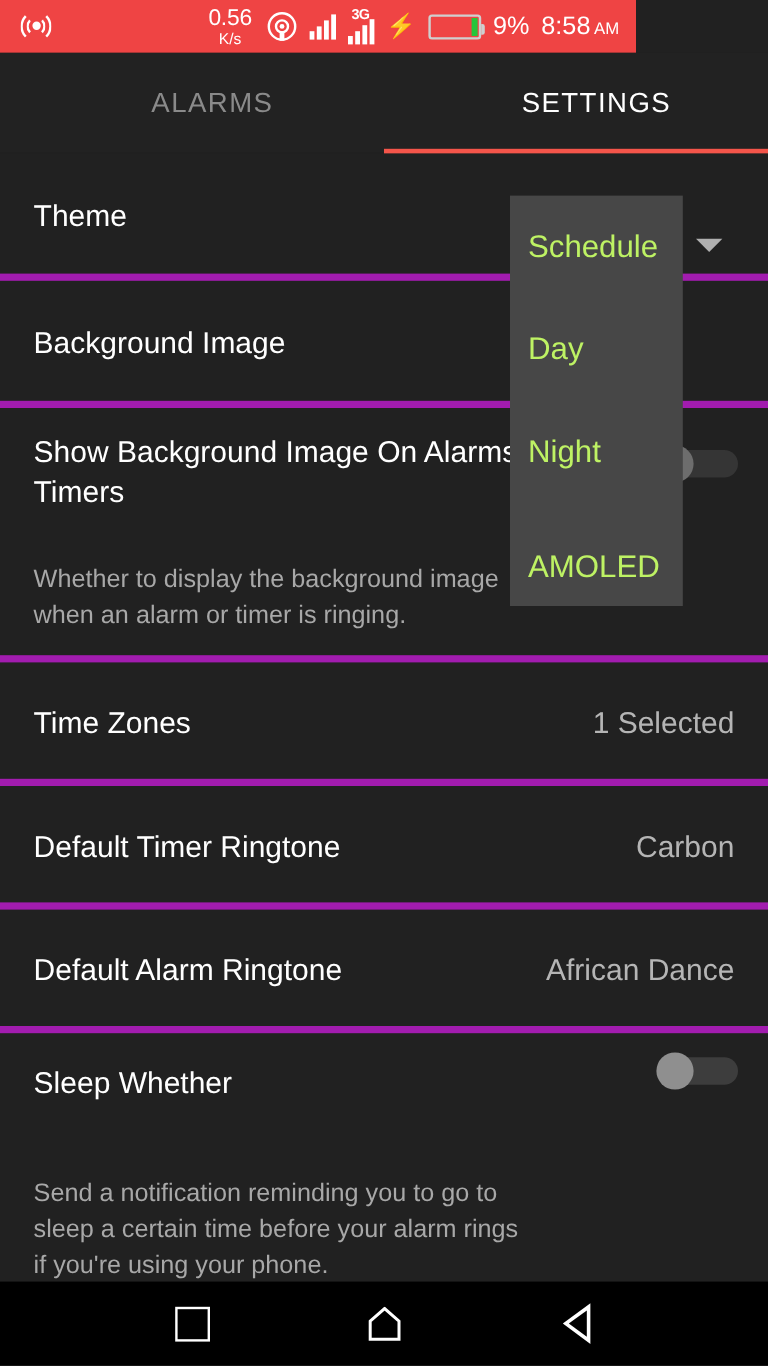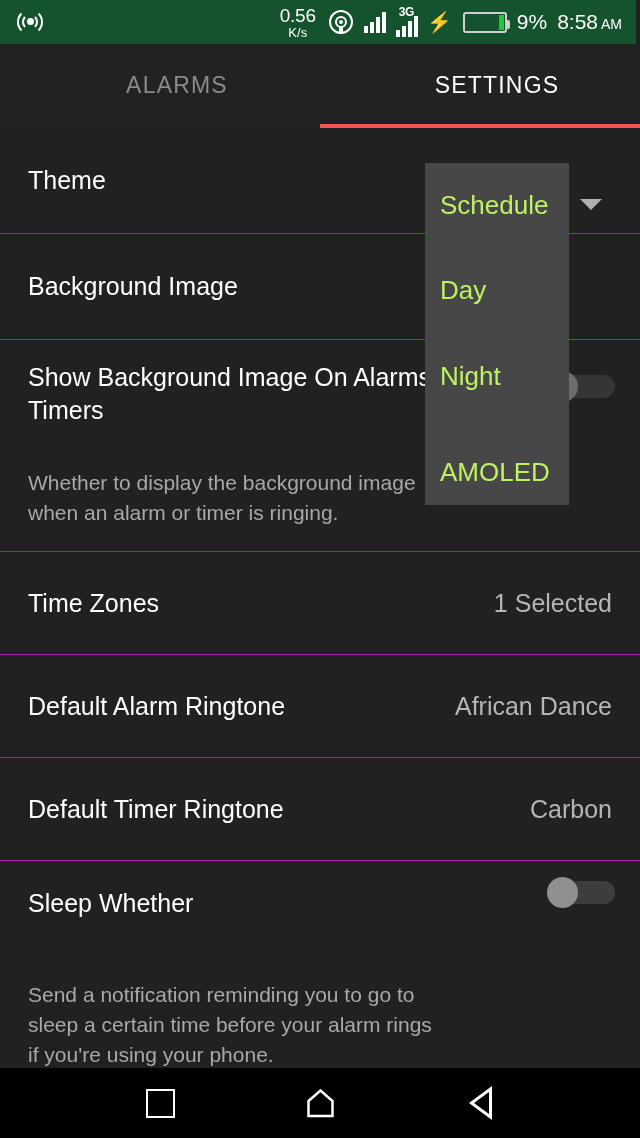--- a/index.html
+++ b/index.html
@@ -6,22 +6,22 @@
   html,body { width:640px; height:1138px; }
   body {
     background:#212121;
     font-family:"Liberation Sans", sans-serif;
     overflow:hidden;
     position:relative;
   }
 
   
   .statusbar{
-    position:absolute; left:0; top:0; width:636px; height:44px;
-    background:#14532d; color:#fff;
+    position:absolute; left:0; top:0; width:530px; height:44px;
+    background:#ef4444; color:#fff;
     display:flex; align-items:center;
   }
   .sb-left{ position:absolute; left:14px; top:0; height:44px; display:flex; align-items:center; }
   .sb-right{ position:absolute; right:14px; top:0; height:44px; display:flex; align-items:center; gap:10px; }
 
   .wifi-icon{ width:32px; height:26px; position:relative; }
   .wifi-icon span{ position:absolute; border:2.5px solid #fff; border-radius:50%; }
   .wifi-dot{ width:7px; height:7px; background:#fff; border-radius:50%; position:absolute; left:12.5px; top:9px; }
   .wa1{ width:16px; height:16px; left:8px; top:5px; border-color:transparent #fff transparent #fff !important; }
   .wa2{ width:26px; height:26px; left:3px; top:0px;  border-color:transparent #fff transparent #fff !important; }
@@ -62,21 +62,21 @@
     position:absolute; top:0; height:83px; width:320px;
     display:flex; align-items:center; justify-content:center;
     font-size:23px; letter-spacing:1.2px;margin-left:17px;
   }
   .tab.alarms{ left:0; color:#8a8a8a; }
   .tab.settings{ left:320px; color:#ffffff; }
   .tab-indicator{ position:absolute; left:320px; top:124px; width:320px; height:4px; background:#f4554a; }
 
   
   .list{ position:absolute; left:0; top:128px; width:640px; height:940px; background:#212121; }
-  .row{ position:relative; width:640px; border-bottom:1px solid #a21caf; }
+  .row{ position:relative; width:640px; border-bottom:6px solid #a21caf; }
   .row .title{
     position:absolute; left:28px; color:#fff; font-size:25px; line-height:33px;
   }
   .row .value{
     position:absolute; right:28px; color:#b5b5b5; font-size:25px; line-height:33px;
   }
   .row .desc{
     position:absolute; left:28px; color:#a8a8a8; font-size:21px; line-height:30px;margin-top:39px;
   }
 
@@ -220,28 +220,28 @@
       <div class="track"></div>
       <div class="knob"></div>
     </div>
   </div>
 
   <div class="row r-tz">
     <div class="title">Time Zones</div>
     <div class="value">1 Selected</div>
   </div>
 
+  <div class="row r-timerring">
+    <div class="title">Default Timer Ringtone</div>
+    <div class="value">Carbon</div>
+  </div>
+
   <div class="row r-alarmring">
     <div class="title">Default Alarm Ringtone</div>
     <div class="value">African Dance</div>
-  </div>
-
-  <div class="row r-timerring">
-    <div class="title">Default Timer Ringtone</div>
-    <div class="value">Carbon</div>
   </div>
 
   <div class="row r-sleep">
     <div class="title">Sleep Whether</div>
     <div class="desc" style="white-space:pre-line">Send a notification reminding you to go to
 sleep a certain time before your alarm rings
 if you're using your phone.</div>
     <div class="toggle" style="top:16px;">
       <div class="track"></div>
       <div class="knob"></div>

